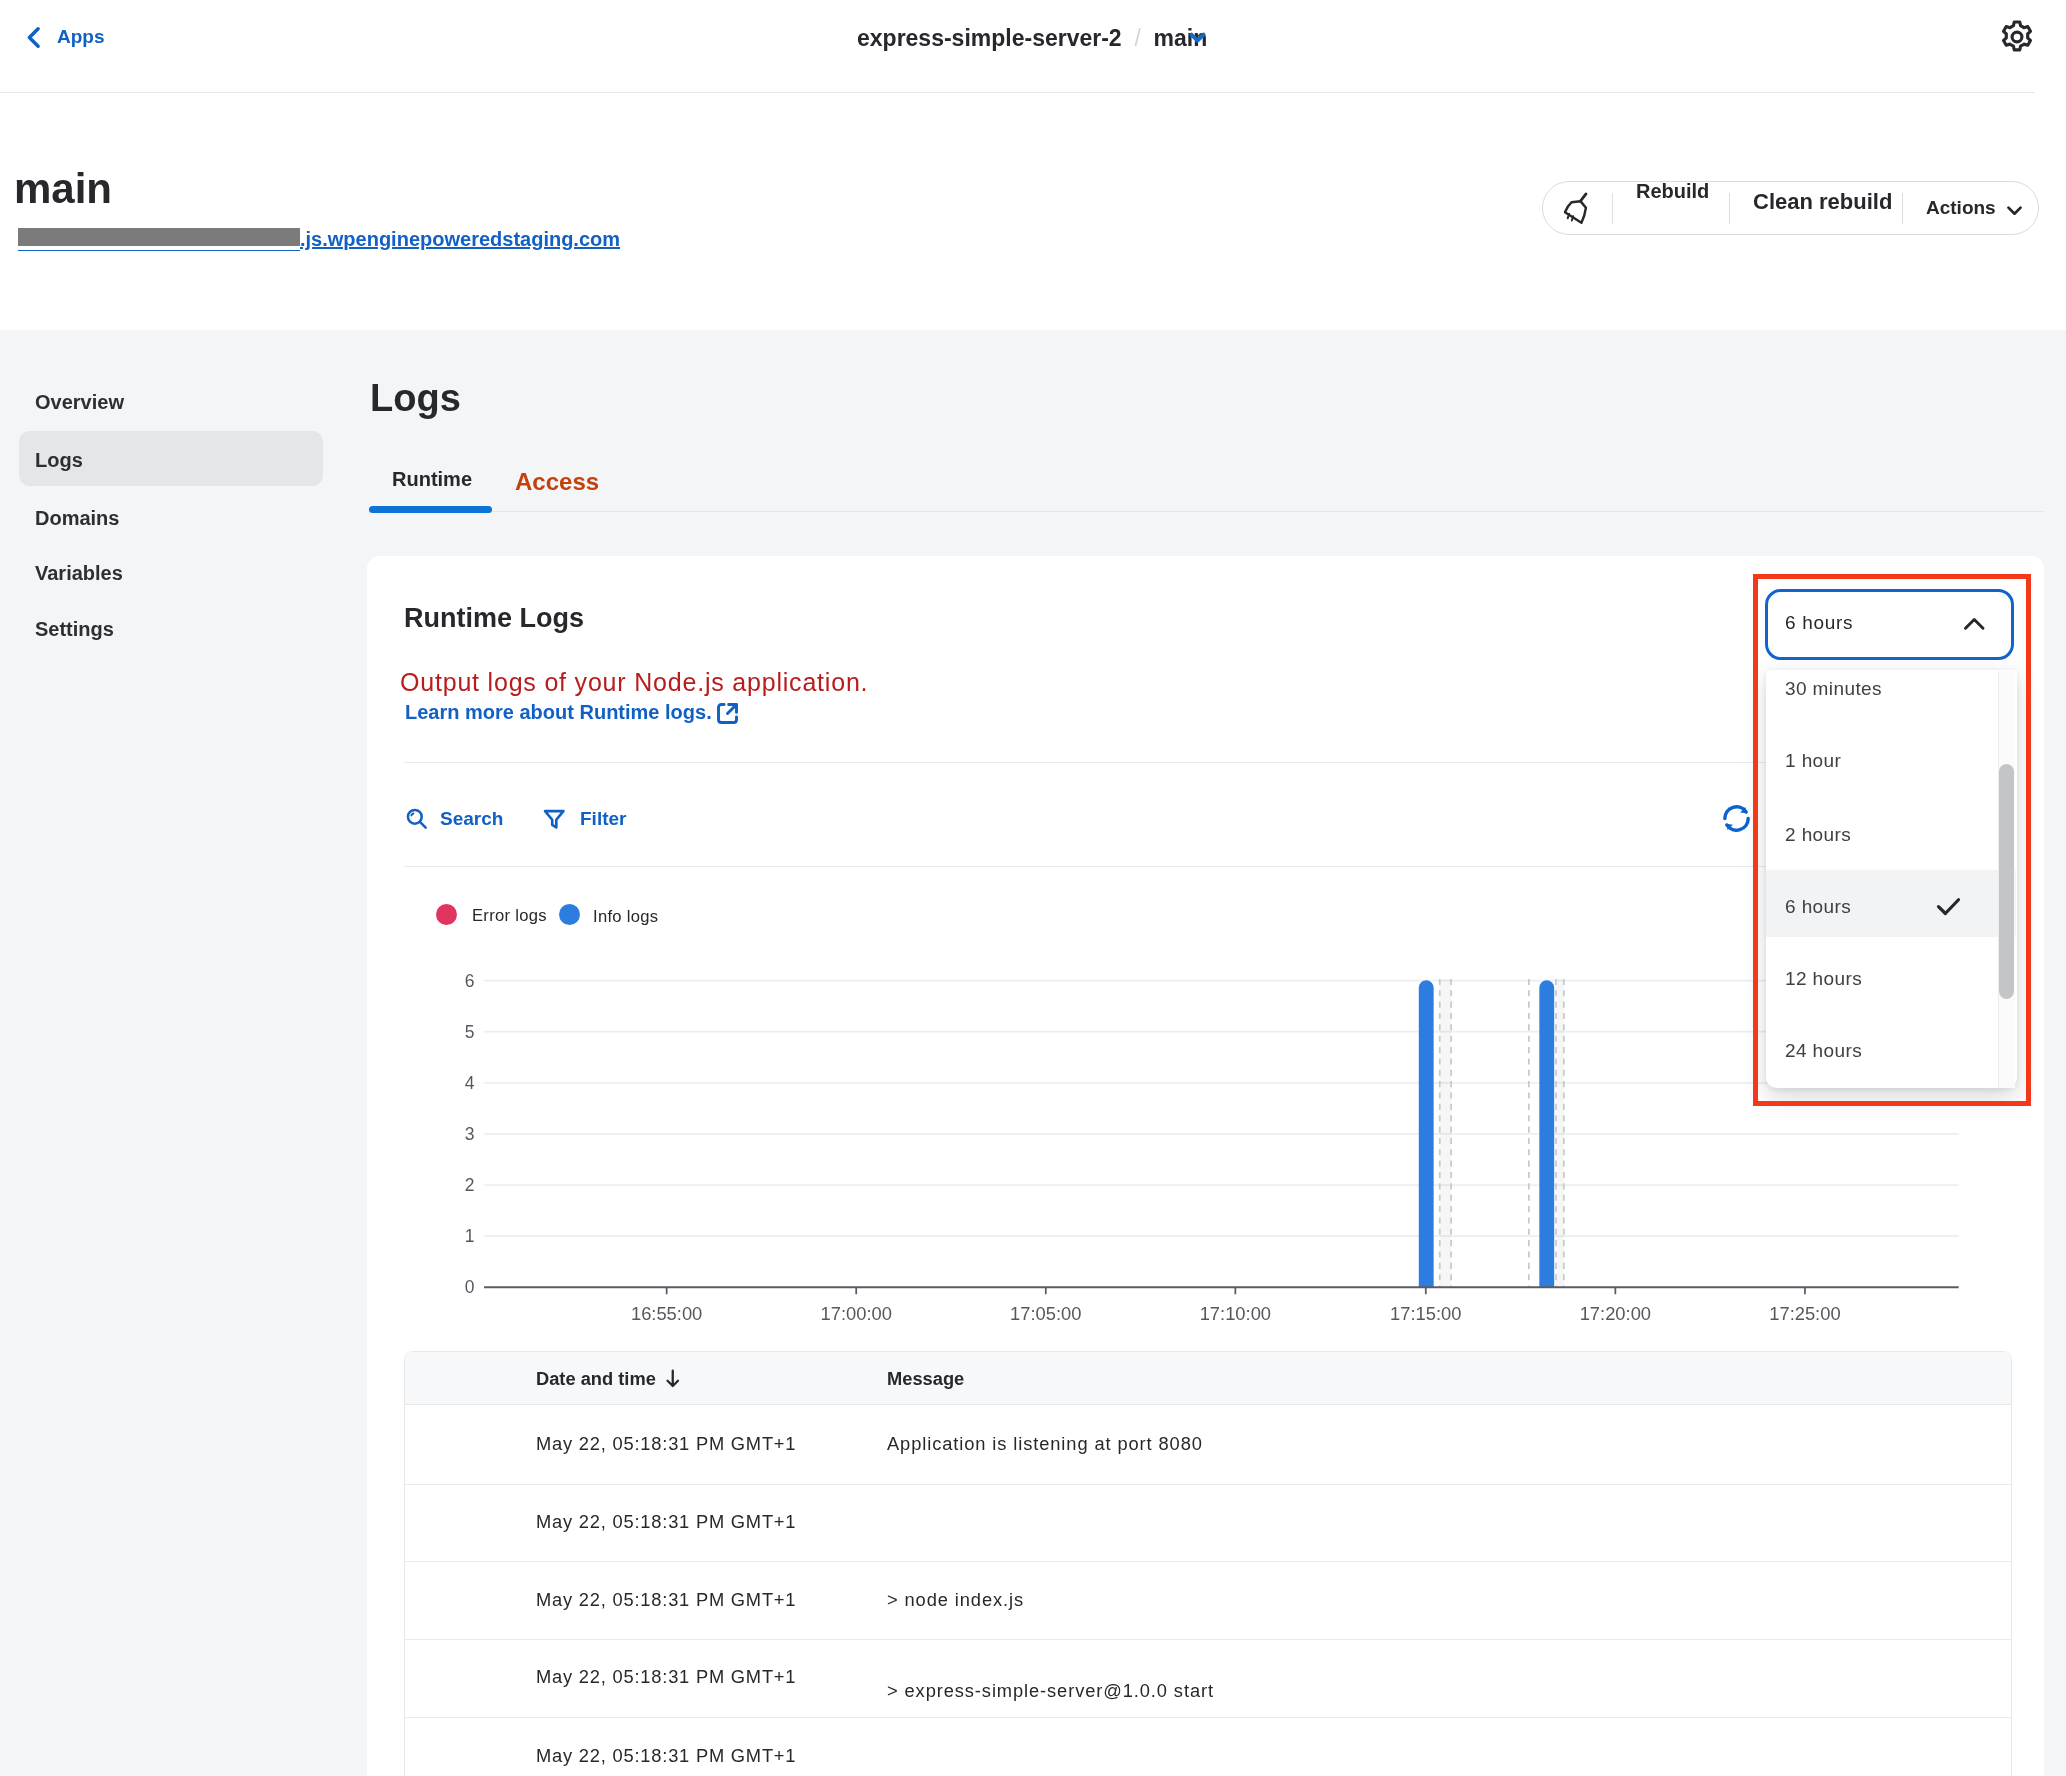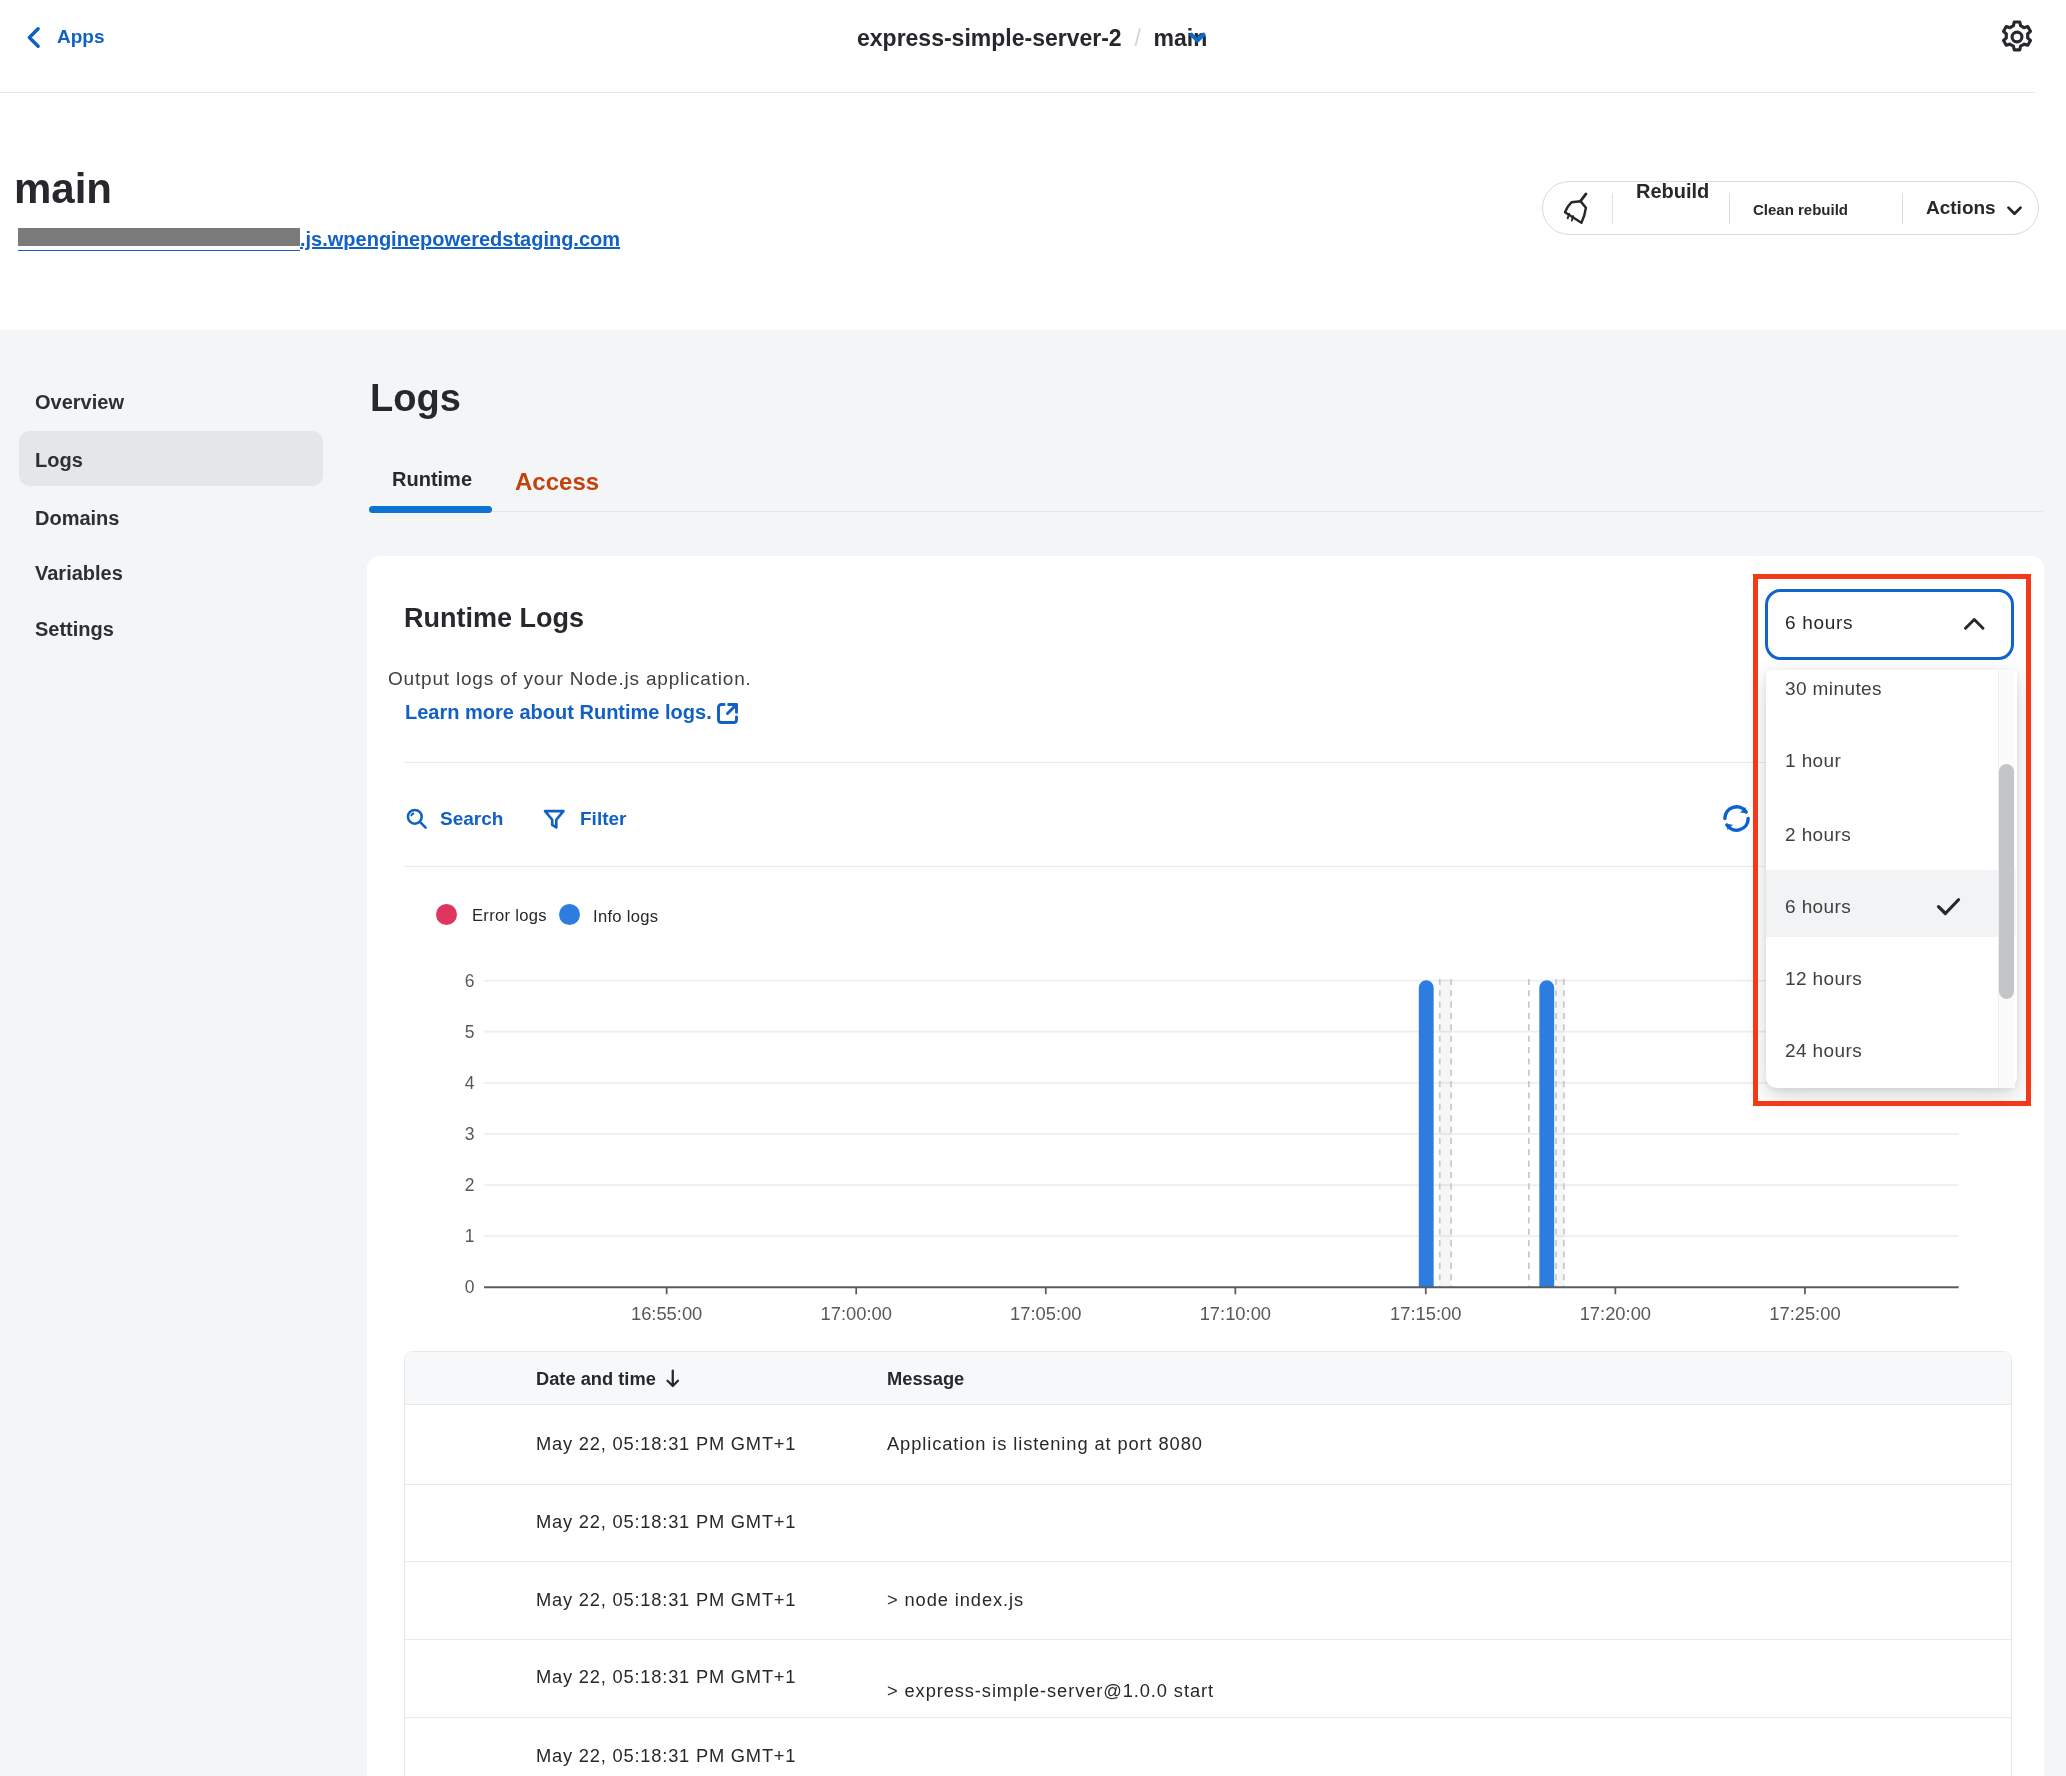--- a/index.html
+++ b/index.html
@@ -64,21 +64,21 @@
 
   <div class="abs" style="left:1542px; top:88px; width:497px; height:54px; background:#fff; border:1.7px solid #d9dbde; border-radius:27px;"></div>
   <svg class="abs" style="left:1560px; top:96px;" width="30" height="37" viewBox="0 0 34 42">
     <path fill="none" stroke="#26282c" stroke-width="3.1" stroke-linecap="round" d="M29.5 5.5 L23.2 13.8"></path>
     <path fill="none" stroke="#26282c" stroke-width="2.8" stroke-linejoin="round" d="M23.2 13.8 L13.2 15 Q8.2 19.6 5.6 26.4 L24.3 38.3 Q28.3 30 29.4 21.2 Z"></path>
     <path fill="none" stroke="#26282c" stroke-width="2.2" stroke-linecap="round" d="M10.3 28.2 L8.7 33.3 M15 30.8 L13.4 35.8"></path>
   </svg>
   <div class="abs" style="left:1612px; top:100px; width:0; height:31px; border-left:1.7px solid #dcdee0;"></div>
   <div class="abs bold" style="left:1636px; top:87px; font-size:20px;">Rebuild</div>
   <div class="abs" style="left:1729px; top:100px; width:0; height:31px; border-left:1.7px solid #dcdee0;"></div>
-  <div class="abs bold" style="left:1753px; top:108px; font-size:15px;">Clean rebuild</div>
+  <div class="abs bold" style="left:1753px; top:96px; font-size:22px;">Clean rebuild</div>
   <div class="abs" style="left:1902px; top:100px; width:0; height:31px; border-left:1.7px solid #dcdee0;"></div>
   <div class="abs bold" style="left:1926px; top:104px; font-size:19px;">Actions</div>
   <svg class="abs" style="left:2005px; top:112px;" width="19" height="13" viewBox="0 0 22 15">
     <polyline points="4,3 11,10 18,3" fill="none" stroke="#26282c" stroke-width="3.2" stroke-linecap="round" stroke-linejoin="round"></polyline>
   </svg>
 </div>
 
 <div class="abs" style="left:19px; top:431px; width:304px; height:55px; background:#e5e6e7; border-radius:10.5px;"></div>
 <div class="sideitem" style="top:391px;">Overview</div>
 <div class="sideitem" style="top:449px;">Logs</div>
@@ -87,21 +87,21 @@
 <div class="sideitem" style="top:618px;">Settings</div>
 
 <div class="abs bold" style="left:370px; top:377px; font-size:38px;">Logs</div>
 <div class="abs bold" style="left:392px; top:468px; font-size:20px; color:#26282c;">Runtime</div>
 <div class="abs bold" style="left:515px; top:468px; font-size:24px; color:#c2410c;">Access</div>
 <div class="abs" style="left:369px; top:511px; width:1674px; height:0; border-top:1.7px solid #e3e5e7;"></div>
 <div class="abs" style="left:369px; top:506px; width:123px; height:7px; background:#0d74d6; border-radius:3.5px;"></div>
 
 <div id="card"></div>
 <div class="abs bold" style="left:404px; top:603px; font-size:27px;">Runtime Logs</div>
-<div class="abs" style="left:388px; top:668px; font-size:19px; letter-spacing:0.8px; color:#404040;">Output logs of your Node.js application.</div>
+<div class="abs" style="left:400px; top:668px; font-size:25px; letter-spacing:0.8px; color:#b91c1c;">Output logs of your Node.js application.</div>
 <div class="abs blue bold" style="left:405px; top:701px; font-size:20px;">Learn more about Runtime logs.</div>
 <svg class="abs" style="left:714px; top:700px;" width="27" height="27" viewBox="0 0 24 24">
   <path fill="none" stroke="#1160c4" stroke-width="2.6" stroke-linecap="round" stroke-linejoin="round" d="M9 4 H6.5 C5.1 4 4 5.1 4 6.5 v11 C4 18.9 5.1 20 6.5 20 h11 c1.4 0 2.5 -1.1 2.5 -2.5 V15"></path>
   <path fill="none" stroke="#1160c4" stroke-width="2.6" stroke-linecap="round" stroke-linejoin="round" d="M13 4 h7 v7 M20 4 L12 12"></path>
 </svg>
 
 <div class="divider" style="top:762px;"></div>
 <div class="divider" style="top:866px;"></div>
 
 <svg class="abs" style="left:405px; top:807px;" width="23.6" height="23.6" viewBox="0 0 24 24">

